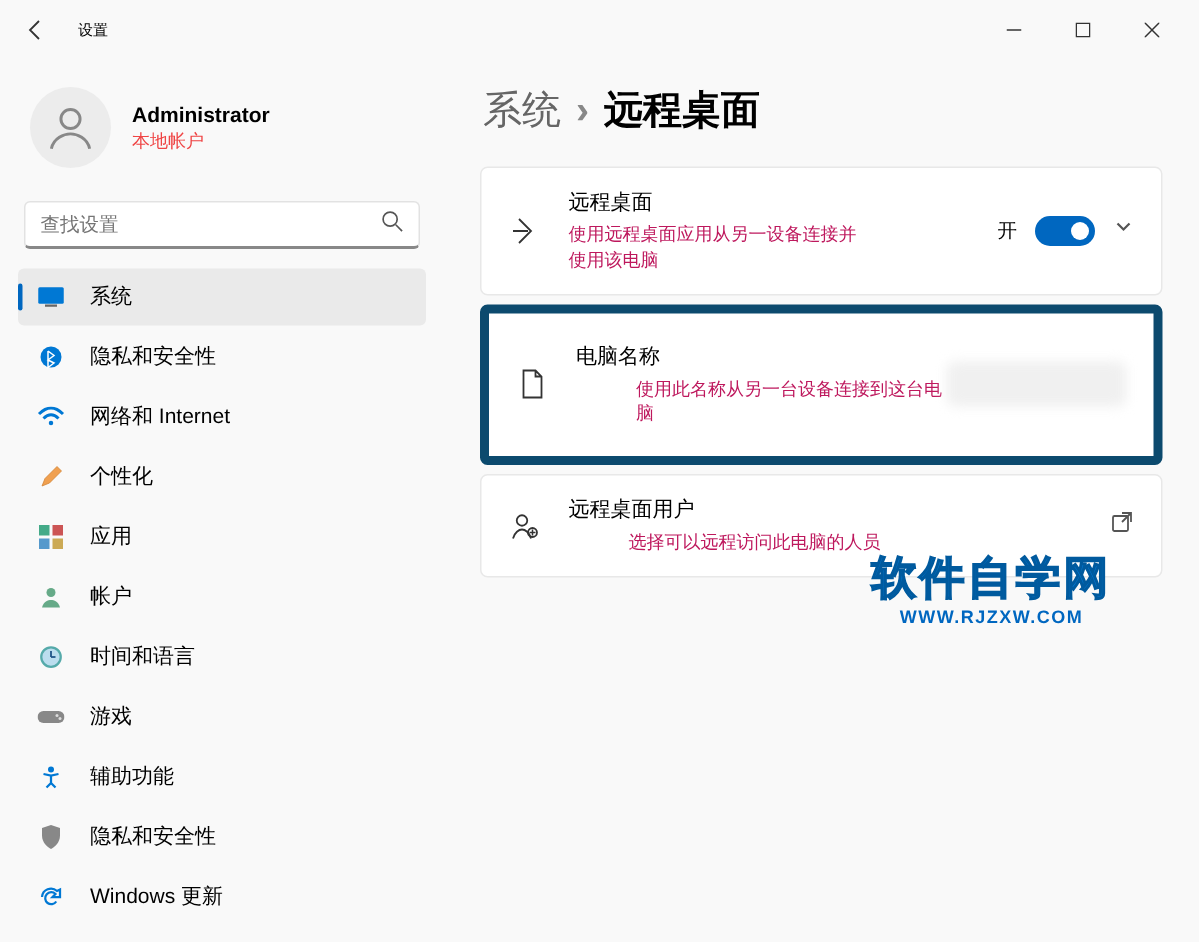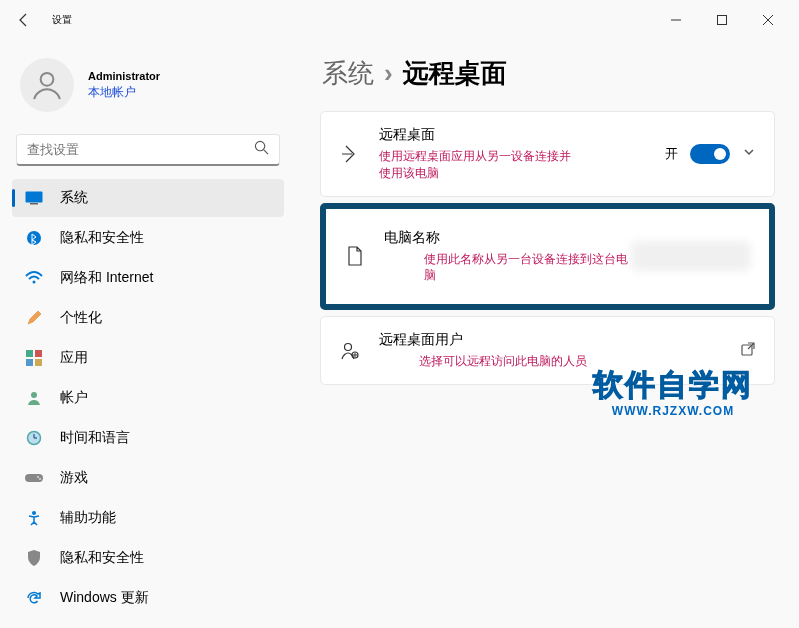--- a/index.html
+++ b/index.html
@@ -9,22 +9,22 @@
 .back-btn { width: 32px; height: 32px; display: flex; align-items: center; justify-content: center; border-radius: 4px; cursor: pointer; }
 .title-text { font-size: 10px; margin-left: 12px; }
 .win-controls { margin-left: auto; display: flex; }
 .win-btn { width: 46px; height: 32px; display: flex; align-items: center; justify-content: center; cursor: pointer; }
 
 .main-grid { display: flex; height: calc(100% - 40px); }
 .sidebar { width: 300px; padding: 10px 14px 10px 10px; display: flex; flex-direction: column; }
 .profile { display: flex; align-items: center; padding: 8px 10px 18px 10px; }
 .avatar { width: 54px; height: 54px; border-radius: 50%; background: #ececec; display: flex; align-items: center; justify-content: center; }
 .profile-text { margin-left: 14px; }
-.profile-name { font-size: 11px; font-weight: 600; }
-.profile-sub { font-size: 12px; color: #1d4ed8; margin-top: 2px; }
+.profile-name { font-size: 14px; font-weight: 600; }
+.profile-sub { font-size: 12px; color: #ef4444; margin-top: 2px; }
 
 .search-box { margin: 4px 6px 12px 6px; height: 34px; background: #fff; border: 1px solid #e2e2e2; border-bottom: 2px solid #888; border-radius: 4px; display: flex; align-items: center; padding: 0 10px; }
 .search-input { flex: 1; border: none; outline: none; font-size: 13px; background: transparent; }
 .search-icon { color: #555; }
 
 .nav-list { display: flex; flex-direction: column; }
 .nav-item { display: flex; align-items: center; height: 38px; padding: 0 12px 0 12px; border-radius: 4px; cursor: pointer; font-size: 14px; position: relative; margin: 1px 2px; }
 .nav-item.selected { background: #eaeaea; }
 .nav-item.selected::before { content: ""; position: absolute; left: 0; top: 10px; bottom: 10px; width: 3px; background: #0067c0; border-radius: 2px; }
 .nav-icon { width: 20px; height: 20px; margin-right: 16px; display: flex; align-items: center; justify-content: center; flex-shrink: 0; }
@@ -42,21 +42,21 @@
 .card-sub { font-size: 12px; color: #be185d; margin-top: 4px; line-height: 1.4; max-width: 200px; }
 .card-sub.wide { max-width: none; margin-left: 40px; }
 .card-right { display: flex; align-items: center; gap: 12px; }
 .toggle-label { font-size: 13px; }
 .toggle { width: 40px; height: 20px; background: #0067c0; border-radius: 10px; position: relative; cursor: pointer; }
 .toggle::after { content: ""; position: absolute; width: 12px; height: 12px; background: #fff; border-radius: 50%; right: 4px; top: 4px; }
 .expand { color: #555; }
 .ext-icon { color: #555; }
 .blur { width: 120px; height: 30px; background: #f0f0f0; border-radius: 6px; filter: blur(4px); }
 
-.watermark { position: absolute; right: 46px; top: 365px; text-align: center; }
+.watermark { position: absolute; right: 58px; top: 365px; text-align: center; }
 .wm-main { font-size: 30px; font-weight: 800; color: #0078d4; -webkit-text-stroke: 1px #005a9e; letter-spacing: 2px; }
 .wm-sub { font-size: 12px; color: #0067c0; font-weight: 700; letter-spacing: 1px; margin-top: -2px; }
 </style>
 </head>
 <body>
 
 <div class="titlebar">
   <div class="back-btn">
     <svg width="16" height="16" viewBox="0 0 16 16">
         <path d="M10 2 L4 8 L10 14" stroke="#333" stroke-width="1.2" fill="none"></path>

